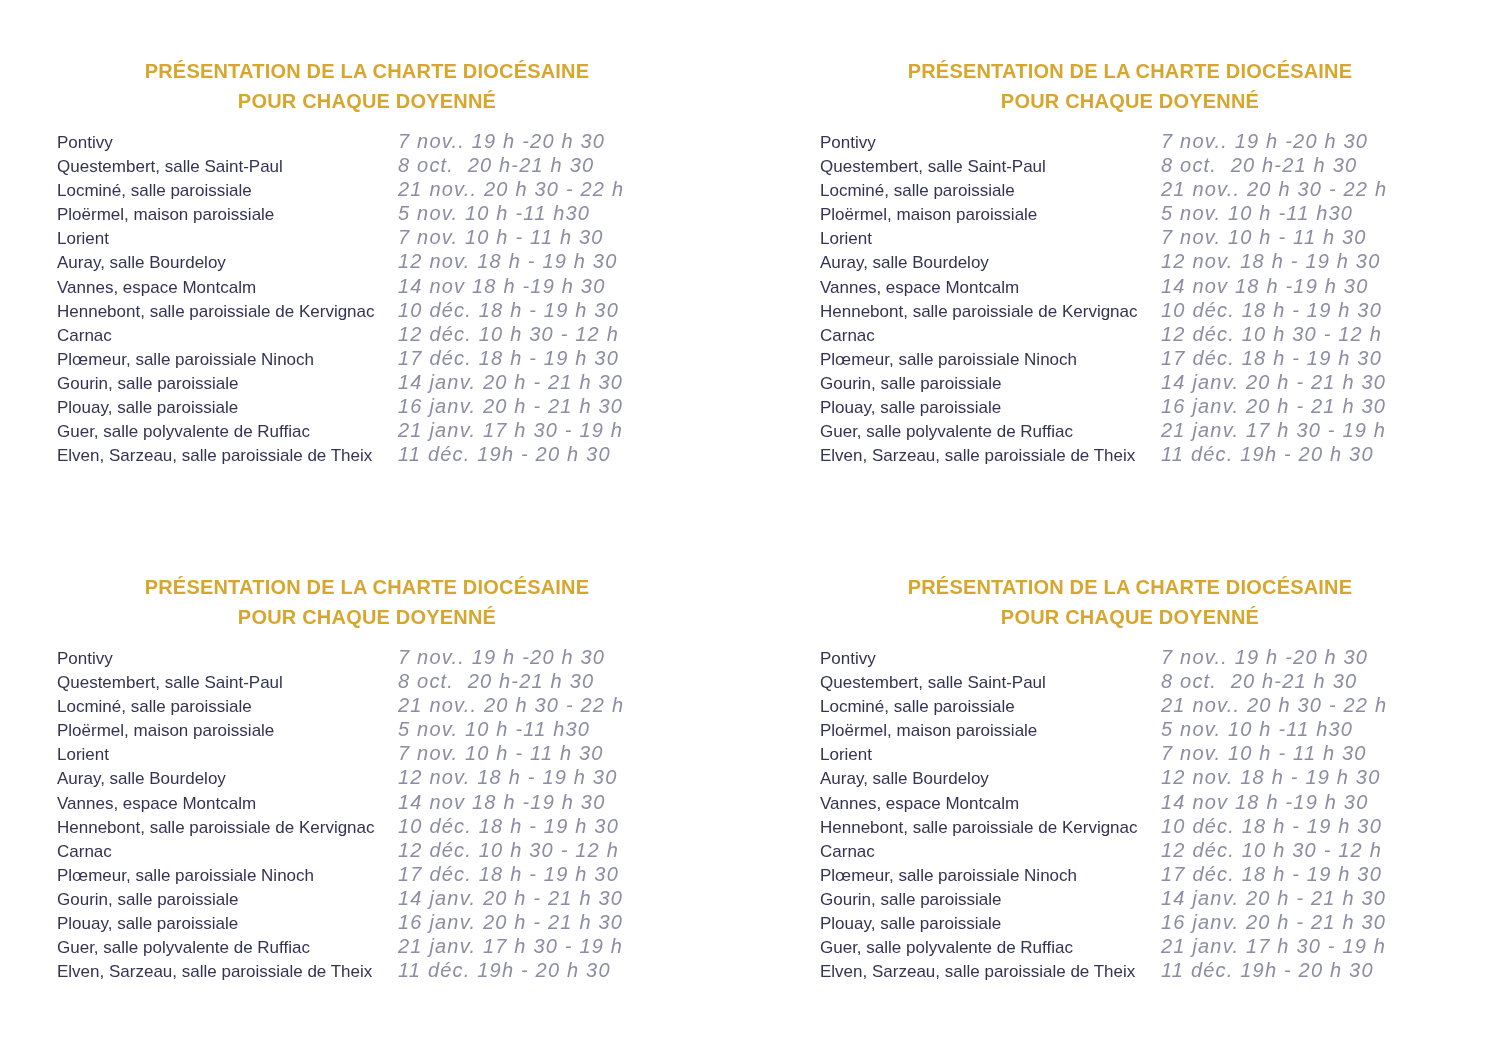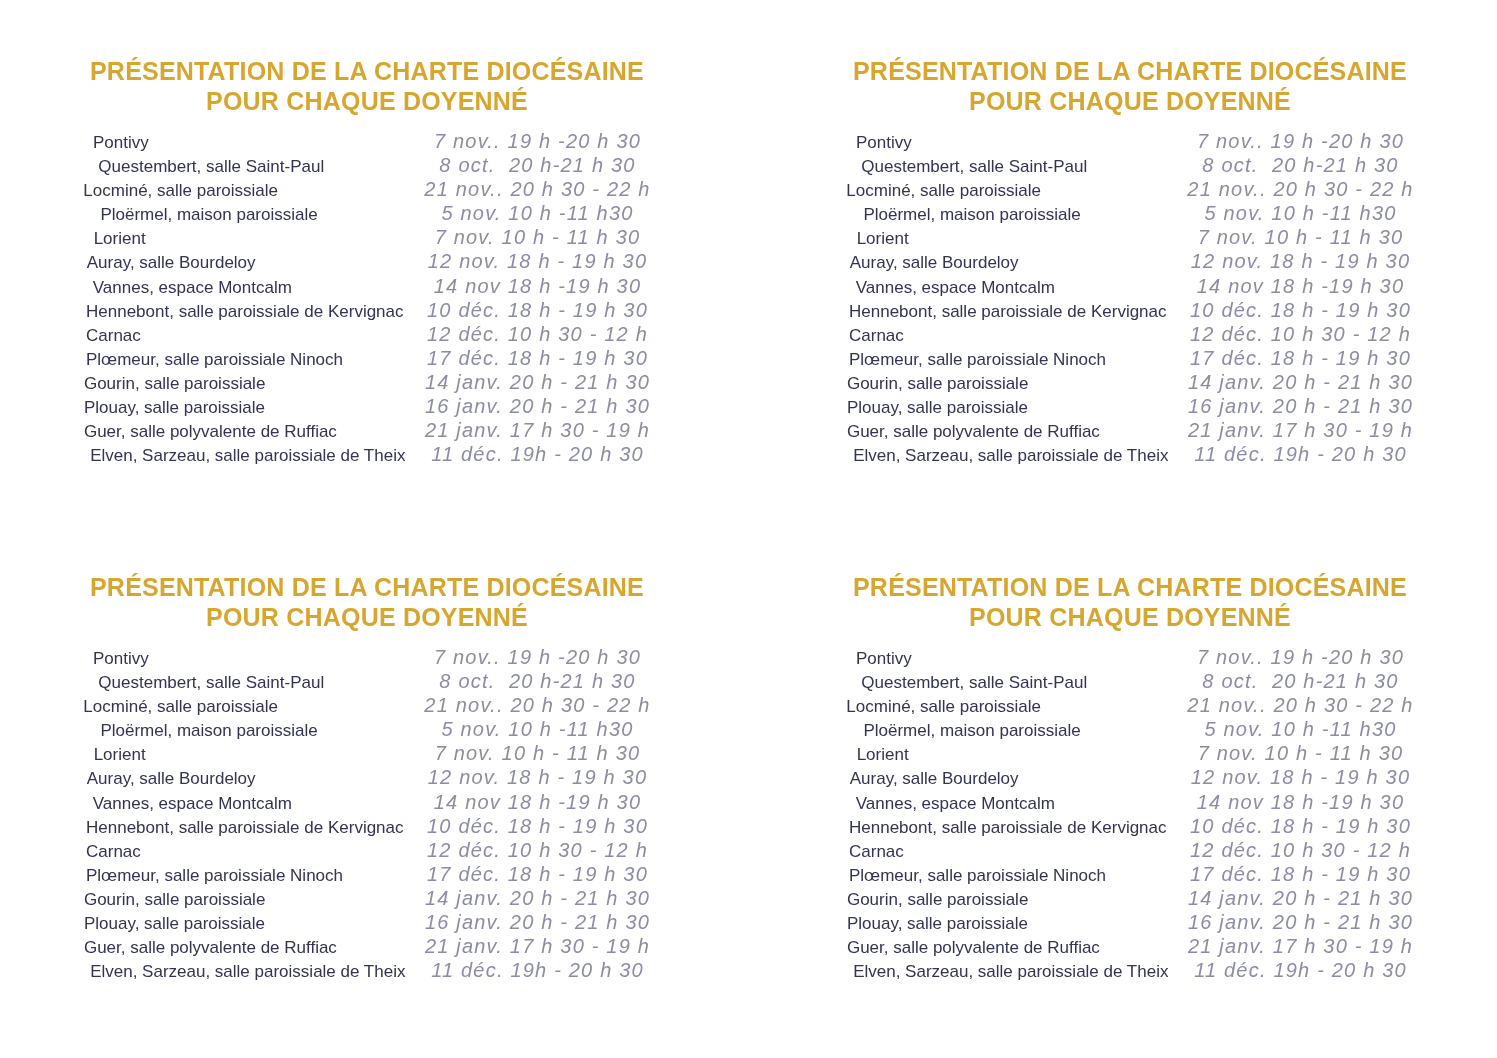--- a/index.html
+++ b/index.html
@@ -10,28 +10,28 @@
     overflow: hidden;
     font-family: "Liberation Sans", "DejaVu Sans", sans-serif;
   }
   .block { position: absolute; width: 620px; }
   #block-1 { left: 57px;  top: 56px;  }
   #block-2 { left: 820px; top: 56px;  }
   #block-3 { left: 57px;  top: 572px; }
   #block-4 { left: 820px; top: 572px; }
   .title {
     color: var(--title-color, #d7a62e);
-    font-size: 25px;
+    font-size: 20px;
     font-weight: 700;
     line-height: 30px;
     letter-spacing: 0.2px;
     text-align: center;
   }
   .list { margin-top: 14px; }
-  .row { display: flex; align-items: baseline; line-height: 22.1px; justify-content: center; }
+  .row { display: flex; align-items: baseline; line-height: 22.1px; }
   .place {
     flex: 0 0 341px;
     font-size: 17px;
     color: var(--place-color, #333354);
     white-space: pre;
   }
   .time {
     font-size: 20px;
     font-style: italic;
     letter-spacing: 1.2px;

